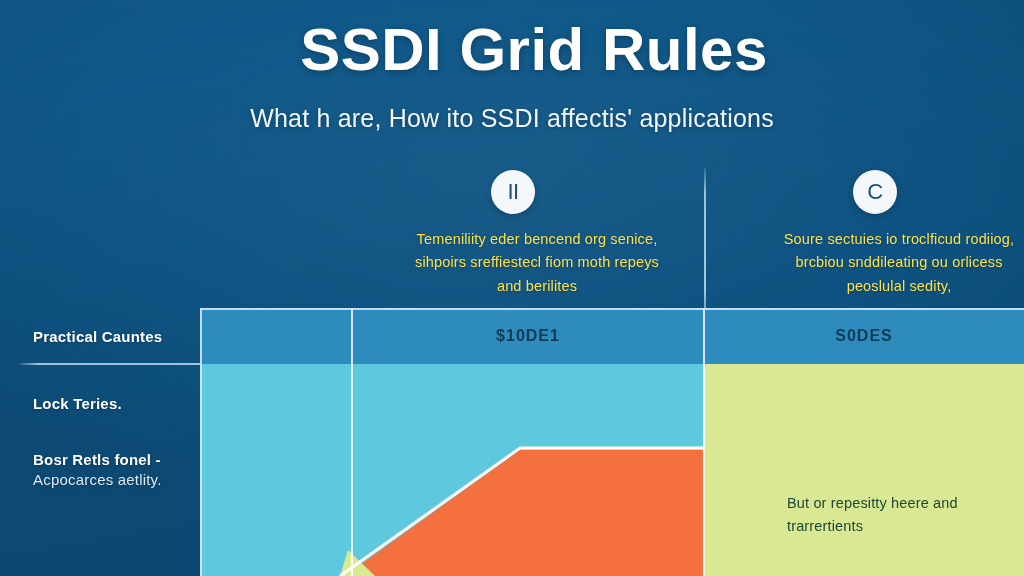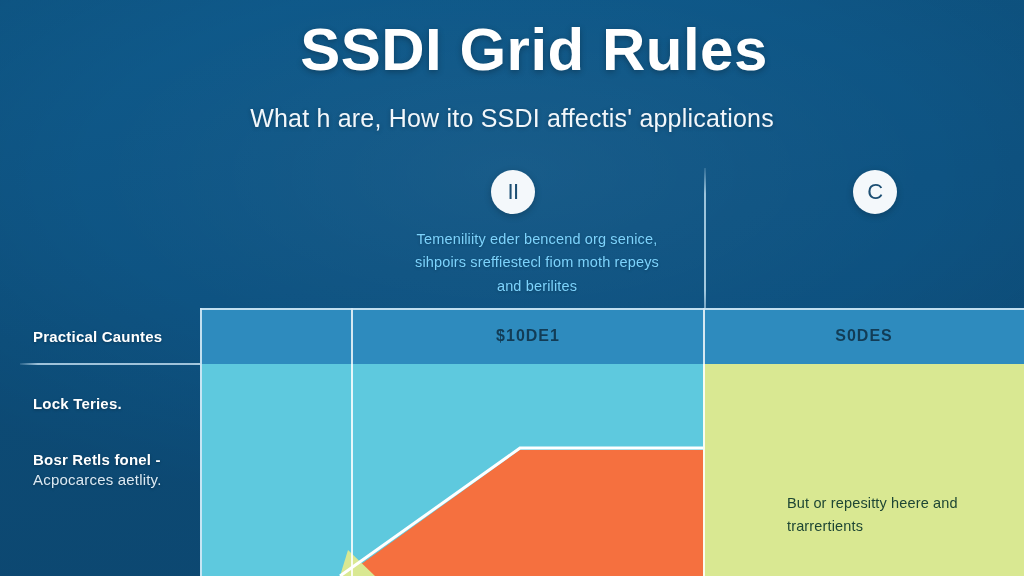--- a/index.html
+++ b/index.html
@@ -79,21 +79,21 @@
     font-size: 22px;
     font-weight: normal;
     color: #1d4f73;
     box-shadow: 0 2px 7px rgba(0,0,0,0.22);
     letter-spacing: -0.5px;
   }
   .badge-text {
     margin-top: 14px;
     font-size: 14.5px;
     line-height: 1.62;
-    color: #7dd3fc;
+    color: #fde047;
     letter-spacing: 0.15px;
     text-shadow: 0 1px 3px rgba(0,0,0,0.22);
     margin-left: 48px;
   }
   
   .col-divider {
     position: absolute;
     left: 704px;
     top: 168px;
     width: 2px;
@@ -240,20 +240,21 @@
 
   <div class="badge-col left">
     <div class="badge-circle">II</div>
     <div class="badge-text">Temeniliity eder bencend org senice, sihpoirs sreffiestecl fiom moth repeys  and berilites</div>
   </div>
 
   <div class="col-divider"></div>
 
   <div class="badge-col right">
     <div class="badge-circle">C</div>
+    <div class="badge-text">Soure sectuies io troclficud rodiiog, brcbiou snddileating ou orlicess peoslulal sedity,</div>
   </div>
 
   <div class="sidebar">
     <div class="side-label" style="top:22px;">
       <span>Practical Cauntes</span>
     </div>
     <div class="side-divider"></div>
     <div class="side-label" style="top:145px;">
       <span>Bosr Retls fonel -</span><br>
       <span class="sub">Acpocarces aetlity.</span>

